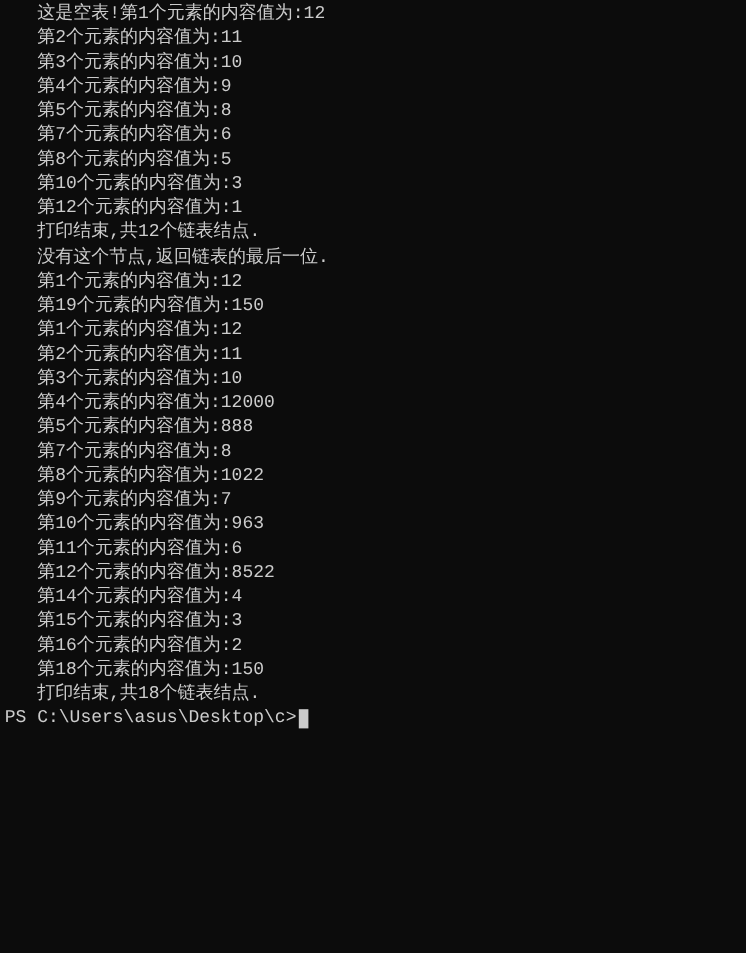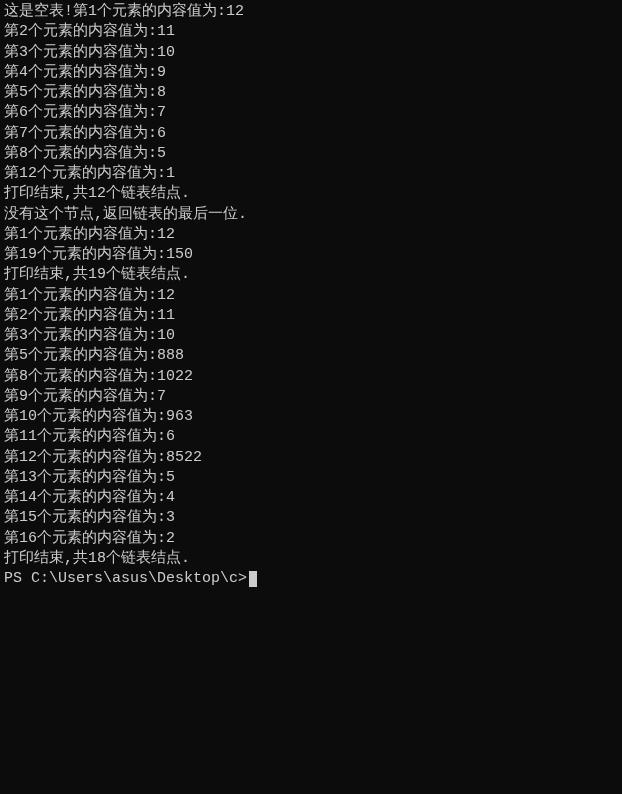--- a/index.html
+++ b/index.html
@@ -13,20 +13,21 @@
       font-family: Consolas, 'Courier New', monospace;
       font-size: 15px;
       line-height: 1.35;
       width: 622px;
       height: 794px;
       padding: 2px 4px;
       overflow: hidden;
     }
     .terminal-line {
       white-space: pre;
+      margin-left: 27px;
     }
     .prompt-line {
       display: flex;
       align-items: center;
     }
     .cursor {
       display: inline-block;
       width: 8px;
       height: 16px;
       background-color: #cccccc;
@@ -36,40 +37,41 @@
   </style>
 </head>
 <body>
 
 <div id="terminal-output">
     <div class="terminal-line">这是空表!第1个元素的内容值为:12</div>
     <div class="terminal-line">第2个元素的内容值为:11</div>
     <div class="terminal-line">第3个元素的内容值为:10</div>
     <div class="terminal-line">第4个元素的内容值为:9</div>
     <div class="terminal-line">第5个元素的内容值为:8</div>
-    <div class="terminal-line">第6个元素的内容值为:7</div>
     <div class="terminal-line">第7个元素的内容值为:6</div>
     <div class="terminal-line">第8个元素的内容值为:5</div>
+    <div class="terminal-line">第10个元素的内容值为:3</div>
     <div class="terminal-line">第12个元素的内容值为:1</div>
     <div class="terminal-line">打印结束,共12个链表结点.</div>
     <div class="terminal-line">没有这个节点,返回链表的最后一位.</div>
     <div class="terminal-line">第1个元素的内容值为:12</div>
     <div class="terminal-line">第19个元素的内容值为:150</div>
-    <div class="terminal-line">打印结束,共19个链表结点.</div>
     <div class="terminal-line">第1个元素的内容值为:12</div>
     <div class="terminal-line">第2个元素的内容值为:11</div>
     <div class="terminal-line">第3个元素的内容值为:10</div>
+    <div class="terminal-line">第4个元素的内容值为:12000</div>
     <div class="terminal-line">第5个元素的内容值为:888</div>
+    <div class="terminal-line">第7个元素的内容值为:8</div>
     <div class="terminal-line">第8个元素的内容值为:1022</div>
     <div class="terminal-line">第9个元素的内容值为:7</div>
     <div class="terminal-line">第10个元素的内容值为:963</div>
     <div class="terminal-line">第11个元素的内容值为:6</div>
     <div class="terminal-line">第12个元素的内容值为:8522</div>
-    <div class="terminal-line">第13个元素的内容值为:5</div>
     <div class="terminal-line">第14个元素的内容值为:4</div>
     <div class="terminal-line">第15个元素的内容值为:3</div>
     <div class="terminal-line">第16个元素的内容值为:2</div>
+    <div class="terminal-line">第18个元素的内容值为:150</div>
     <div class="terminal-line">打印结束,共18个链表结点.</div>
   </div>
 <div class="prompt-line">
   <span>PS C:\Users\asus\Desktop\c&gt;</span>
   <span class="cursor"></span>
 </div>
 
 </body></html>

